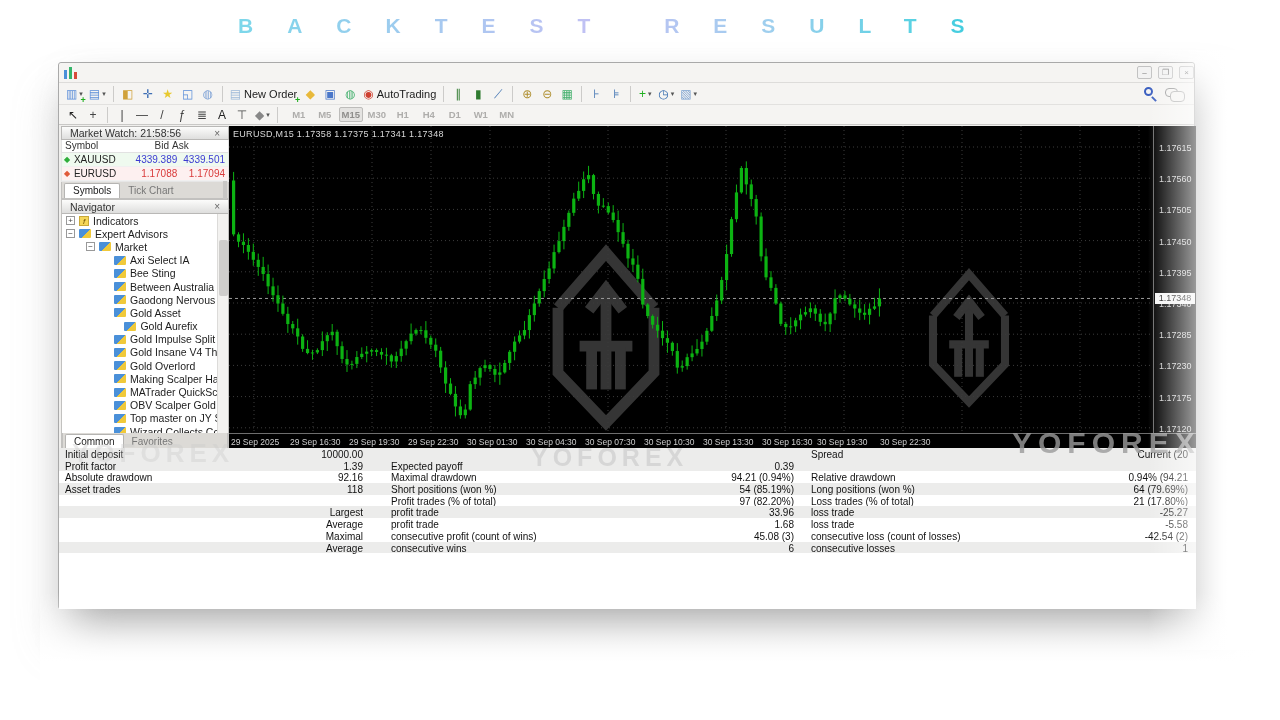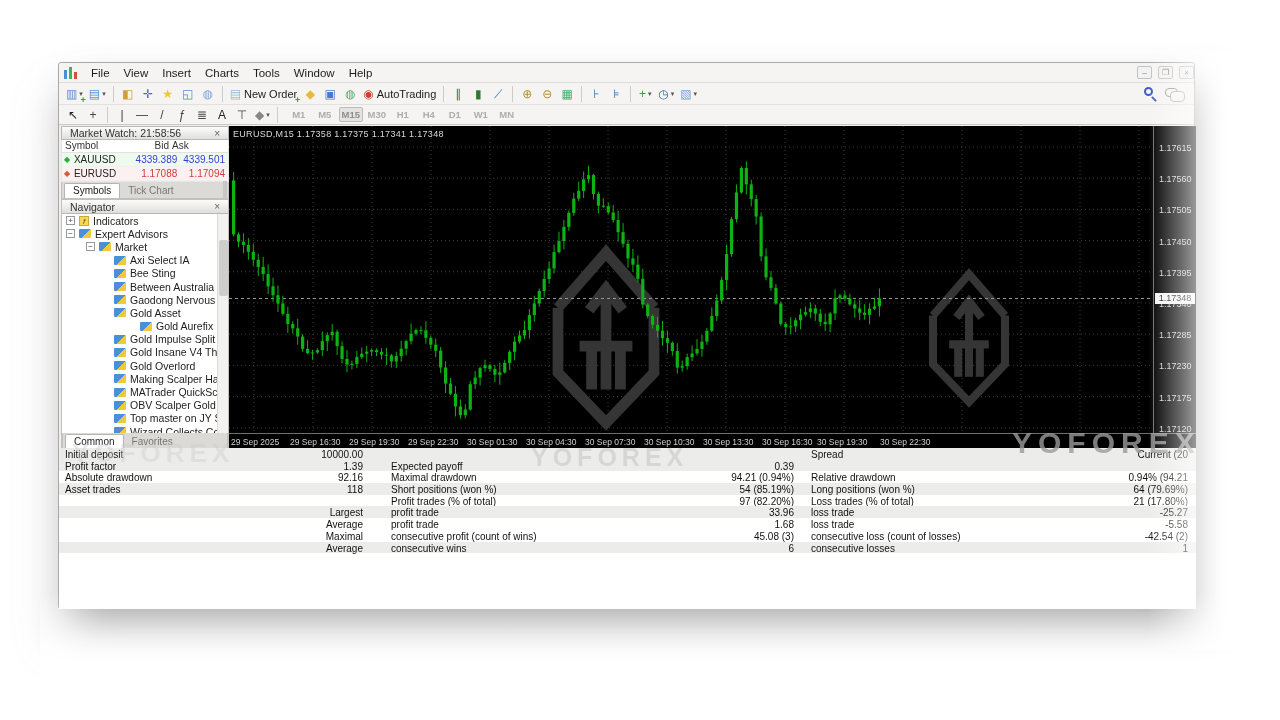--- a/index.html
+++ b/index.html
@@ -121,40 +121,32 @@
   .fade-right { position:absolute; left:1148px; top:50px; width:132px; height:600px; z-index:60;
     background:linear-gradient(to right, rgba(255,255,255,0), #fff 60%); pointer-events:none; }
   .fade-bottom { position:absolute; left:40px; top:592px; width:1240px; height:128px; z-index:60;
     background:linear-gradient(to bottom, rgba(255,255,255,0), #fff 55%); pointer-events:none; }
 </style>
 </head>
 <body>
 
 <div class="stage">
 
+  <div class="page-title">BACKTEST RESULTS</div>
 
   <div class="window">
 
     <div class="menubar">
       <span class="mt-logo">
         <svg width="14" height="12">
             <rect x="0" y="3" width="3" height="9" fill="#4a90d9"></rect>
             <rect x="5" y="0" width="3" height="12" fill="#35b56a"></rect>
             <rect x="10" y="5" width="3" height="7" fill="#d94b3a"></rect>
           </svg>
       </span>
-      <span id="menu-items" style="display:flex;">
-          <span class="menu-item">File</span>
-          <span class="menu-item">View</span>
-          <span class="menu-item">Insert</span>
-          <span class="menu-item">Charts</span>
-          <span class="menu-item">Tools</span>
-          <span class="menu-item">Window</span>
-          <span class="menu-item">Help</span>
-        </span>
       <span class="win-ctrls" id="win-ctrls">
           <span class="win-ctrl">–</span>
           <span class="win-ctrl">❐</span>
           <span class="win-ctrl">×</span>
         </span>
     </div>
 
     <div class="toolbar1">
       <span id="tb1" style="display:flex;align-items:center;">
           <span class="tb-btn">
@@ -363,21 +355,21 @@
             <span>Between Australia ar</span>
           </div>
           <div class="tree-row" style="padding-left: 52px;">
             <span class="cap-icon"></span>
             <span>Gaodong Nervous Sy</span>
           </div>
           <div class="tree-row" style="padding-left: 52px;">
             <span class="cap-icon"></span>
             <span>Gold Asset</span>
           </div>
-          <div class="tree-row" style="padding-left: 78px;">
+          <div class="tree-row" style="padding-left: 32px; justify-content: center;">
             <span class="cap-icon"></span>
             <span>Gold Aurefix</span>
           </div>
           <div class="tree-row" style="padding-left: 52px;">
             <span class="cap-icon"></span>
             <span>Gold Impulse Split</span>
           </div>
           <div class="tree-row" style="padding-left: 52px;">
             <span class="cap-icon"></span>
             <span>Gold Insane V4 The I</span>

